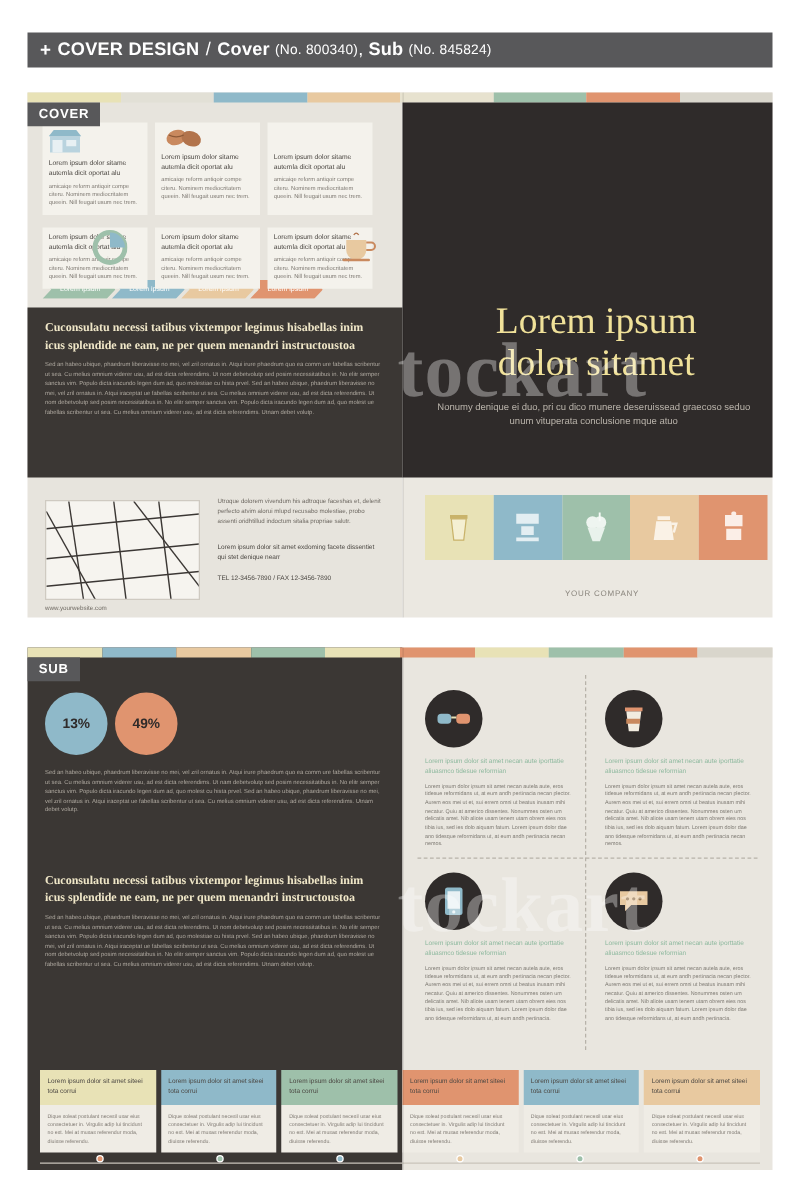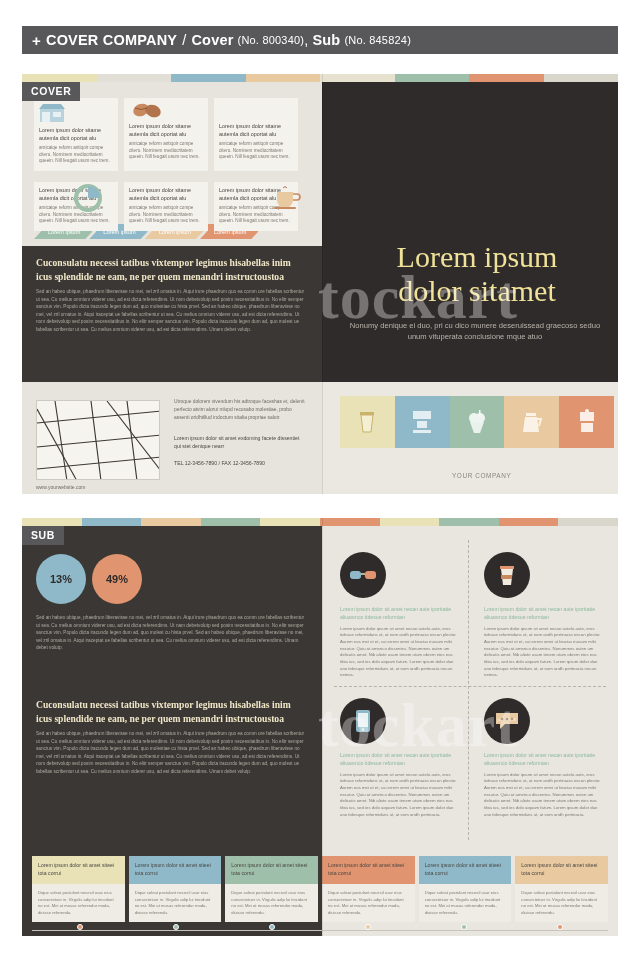--- a/index.html
+++ b/index.html
@@ -174,21 +174,21 @@
   .wm .w1 { left: 300px; top: 262px; }
   .wm .w2 { left: 300px; top: 690px; }
 </style>
 </head>
 <body>
 
 <div id="page">
 
   <div class="titlebar">
     <span class="plus">+</span>
-    <span class="strong">COVER COMPANY</span>
+    <span class="strong">COVER DESIGN</span>
     <span class="sep">/</span>
     <span class="strong">Cover</span>
     <span class="small" style="margin-left:4px">(No. 800340)</span>
     <span>,</span>
     <span class="strong" style="margin-left:4px">Sub</span>
     <span class="small" style="margin-left:4px">(No. 845824)</span>
   </div>
 
   <div class="sheet" id="cover">
     <div class="leftpane"></div>

